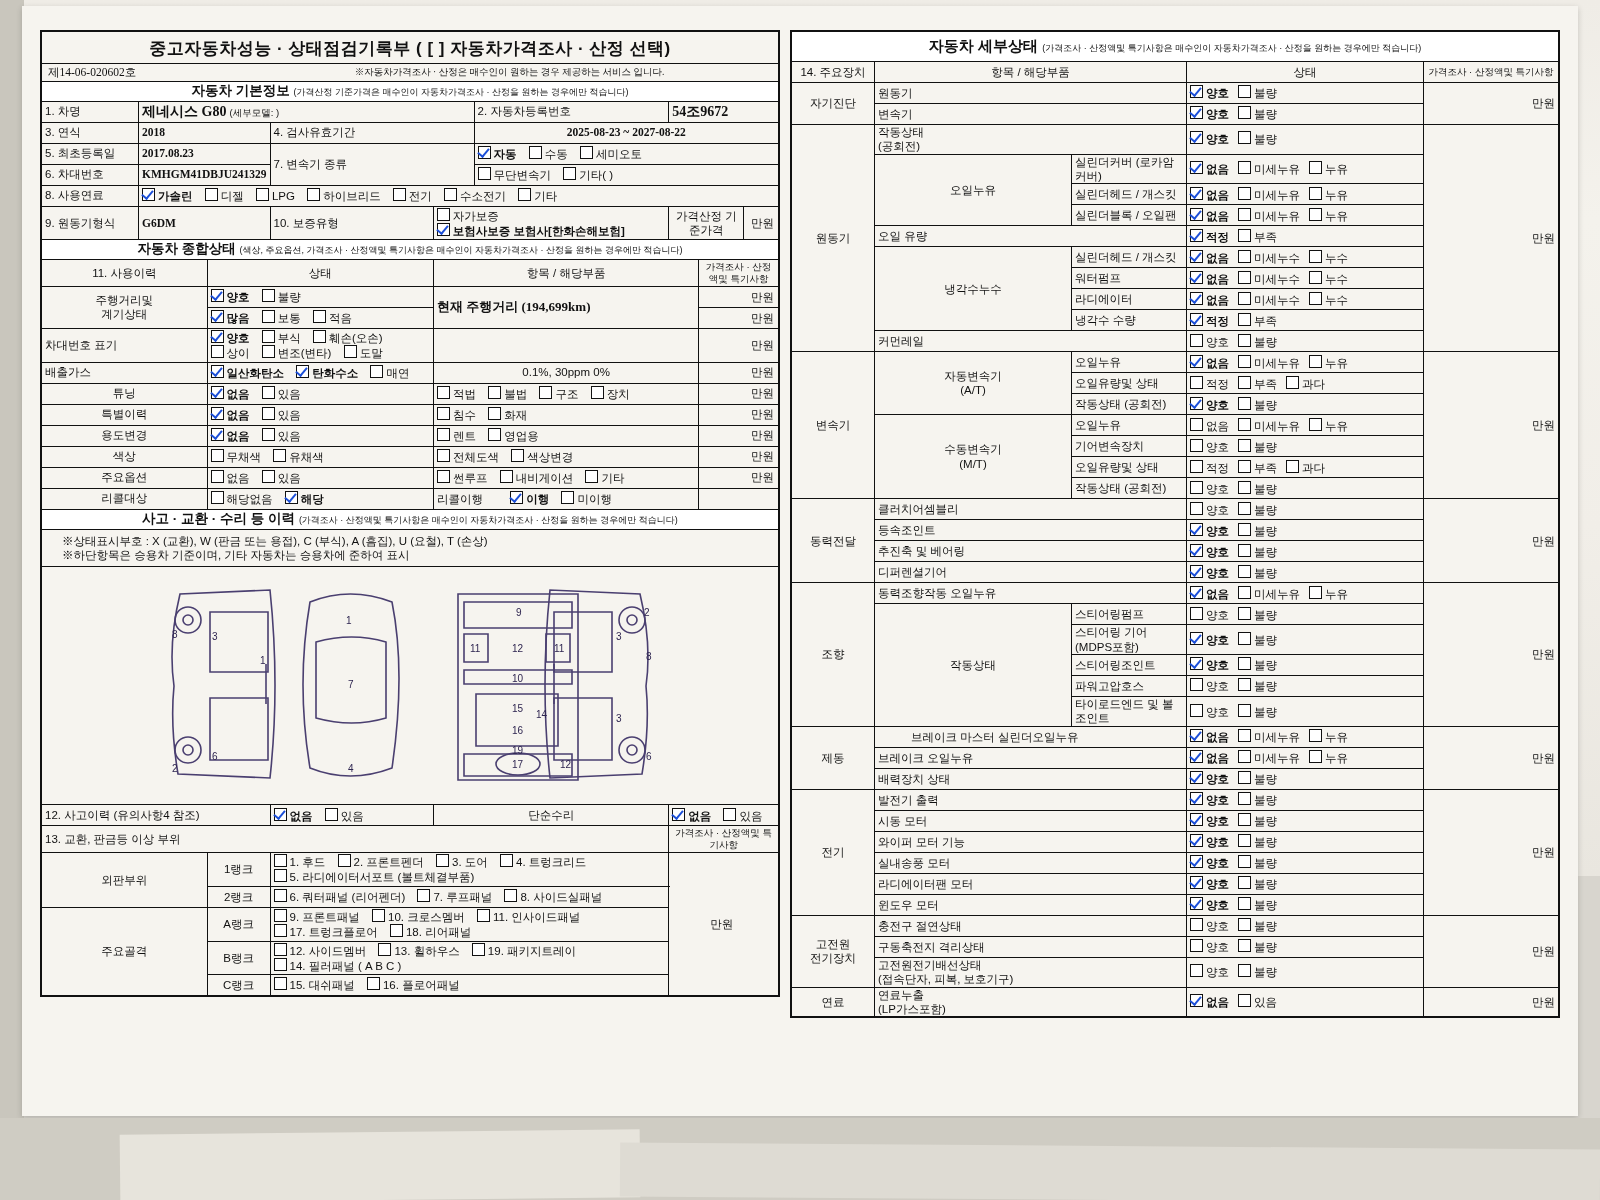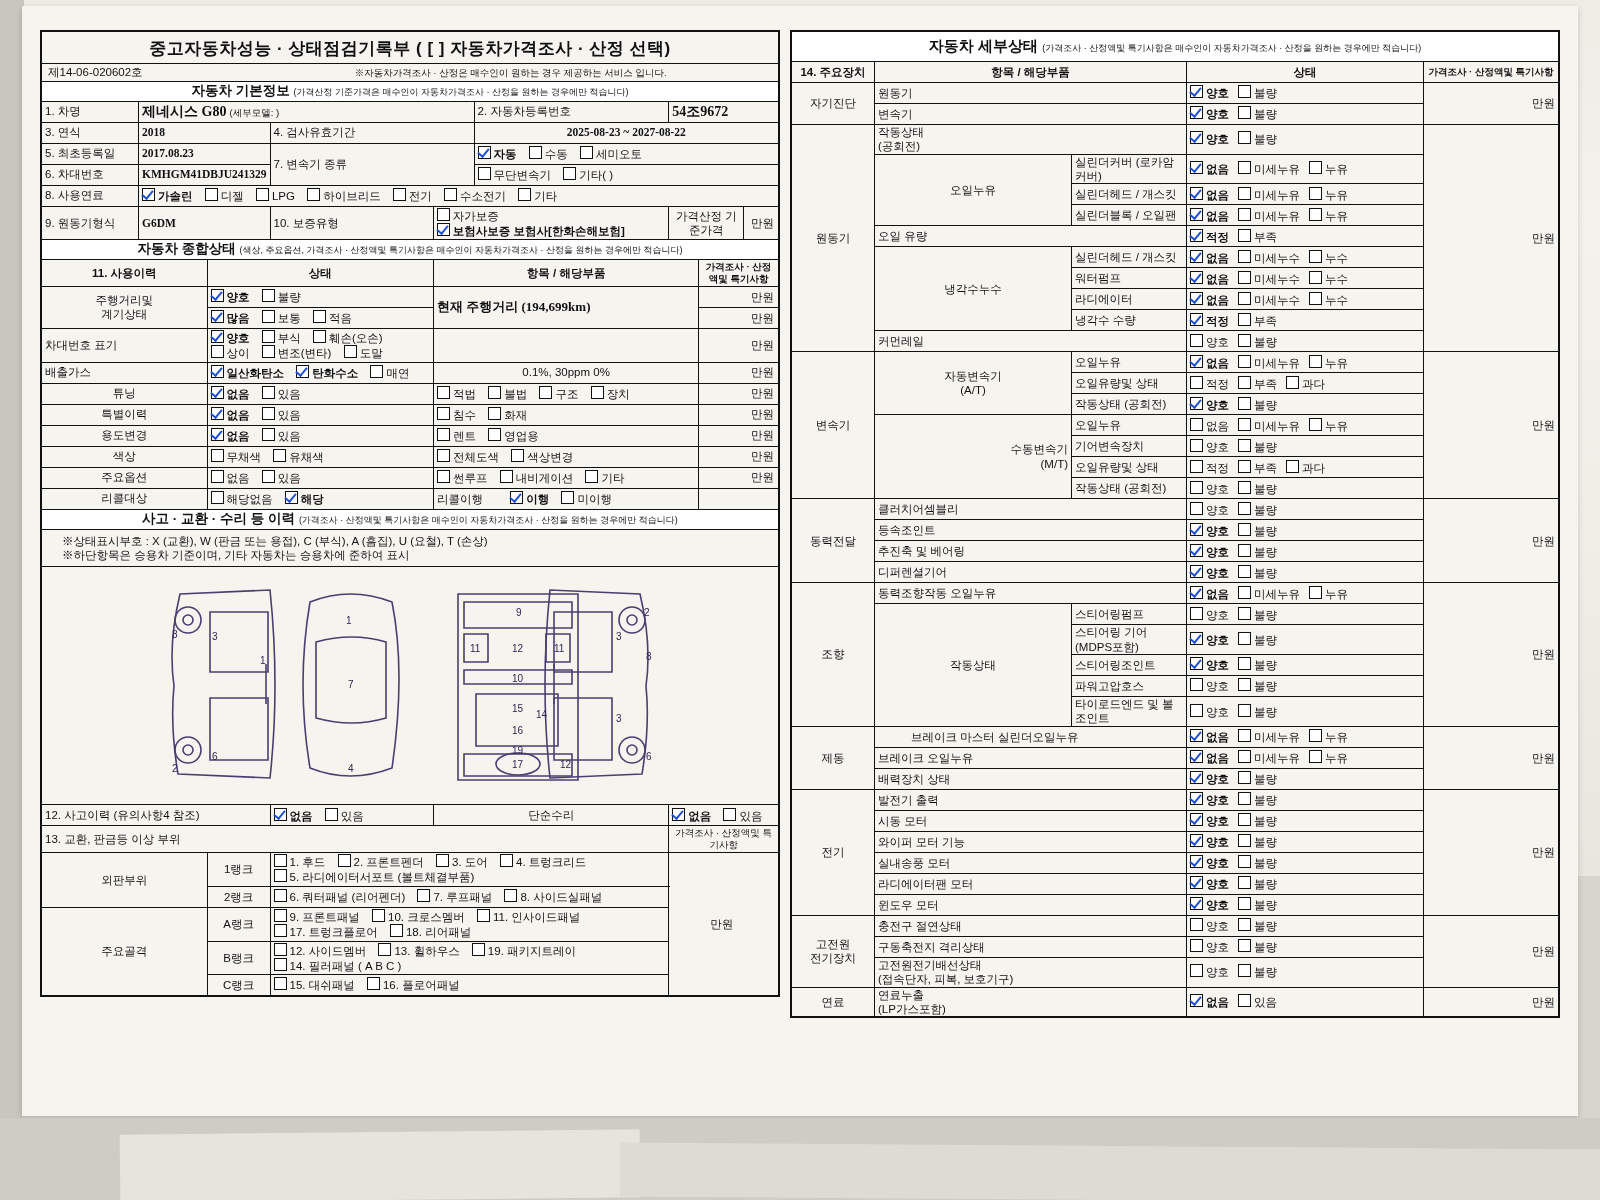--- a/index.html
+++ b/index.html
@@ -17,28 +17,28 @@
   }
   .paper-edge{
     position:absolute;left:22px;top:6px;width:1556px;height:1110px;
     background:#f6f4ef;
     box-shadow:0 2px 6px rgba(0,0,0,.18);
   }
   .left{position:absolute;left:40px;top:30px;width:740px;}
   .right{position:absolute;left:790px;top:30px;width:770px;}
   table{border-collapse:collapse;width:100%;}
   td,th{border:1px solid #111;padding:1px 3px;vertical-align:middle;font-size:11.5px;line-height:1.25;}
-  .nb{border:none;}
+  .nb{border:none;font-family:Liberation Serif, serif;}
   .title{
     text-align:center;font-weight:bold;font-size:17px;letter-spacing:.5px;padding:6px 0 4px;
   }
   .bandtitle{text-align:center;font-weight:bold;font-size:13.5px;background:#fff;}
   .small{font-size:9.5px;font-weight:normal;}
   .c{text-align:center;}
-  .cell-label{font-weight:bold;margin-top:8px;}
+  .cell-label{font-weight:normal;margin-top:8px;}
   .chk{display:inline-block;width:11px;height:11px;border:1.2px solid #111;margin-right:3px;vertical-align:-1px;position:relative;background:#fff;}
   .chk.on{background:#fff;}
   .chk.on:after{
     content:"";position:absolute;left:1px;top:-1px;width:5px;height:9px;
     border:solid #1c4fd8;border-width:0 2.2px 2.2px 0;transform:rotate(40deg);
   }
   .opt{display:inline-block;margin-right:9px;white-space:nowrap;}
   .opt.checked{font-weight:bold;}
   .hand{font-family:"Liberation Serif",serif;font-weight:bold;margin-top:43px;}
   .outerbox{border:2px solid #111;}
@@ -538,21 +538,21 @@
           </tr>
           <tr class="rowh">
             <td>오일유량및 상태</td>
             <td><span class="opt"><span class="chk"></span><span>적정</span></span><span class="opt"><span class="chk"></span><span>부족</span></span><span class="opt"><span class="chk"></span><span>과다</span></span></td>
           </tr>
           <tr class="rowh">
             <td>작동상태 (공회전)</td>
             <td><span class="opt checked"><span class="chk on"></span><b>양호</b></span><span class="opt"><span class="chk"></span><span>불량</span></span></td>
           </tr>
           <tr class="rowh">
-            <td rowspan="4" class="c" style="width: 190px; text-align: right;">수동변속기<br>(M/T)</td>
+            <td rowspan="4" class="c" style="width: 190px;">수동변속기<br>(M/T)</td>
             <td>오일누유</td>
             <td><span class="opt"><span class="chk"></span><span>없음</span></span><span class="opt"><span class="chk"></span><span>미세누유</span></span><span class="opt"><span class="chk"></span><span>누유</span></span></td>
           </tr>
           <tr class="rowh">
             <td>기어변속장치</td>
             <td><span class="opt"><span class="chk"></span><span>양호</span></span><span class="opt"><span class="chk"></span><span>불량</span></span></td>
           </tr>
           <tr class="rowh">
             <td>오일유량및 상태</td>
             <td><span class="opt"><span class="chk"></span><span>적정</span></span><span class="opt"><span class="chk"></span><span>부족</span></span><span class="opt"><span class="chk"></span><span>과다</span></span></td>

